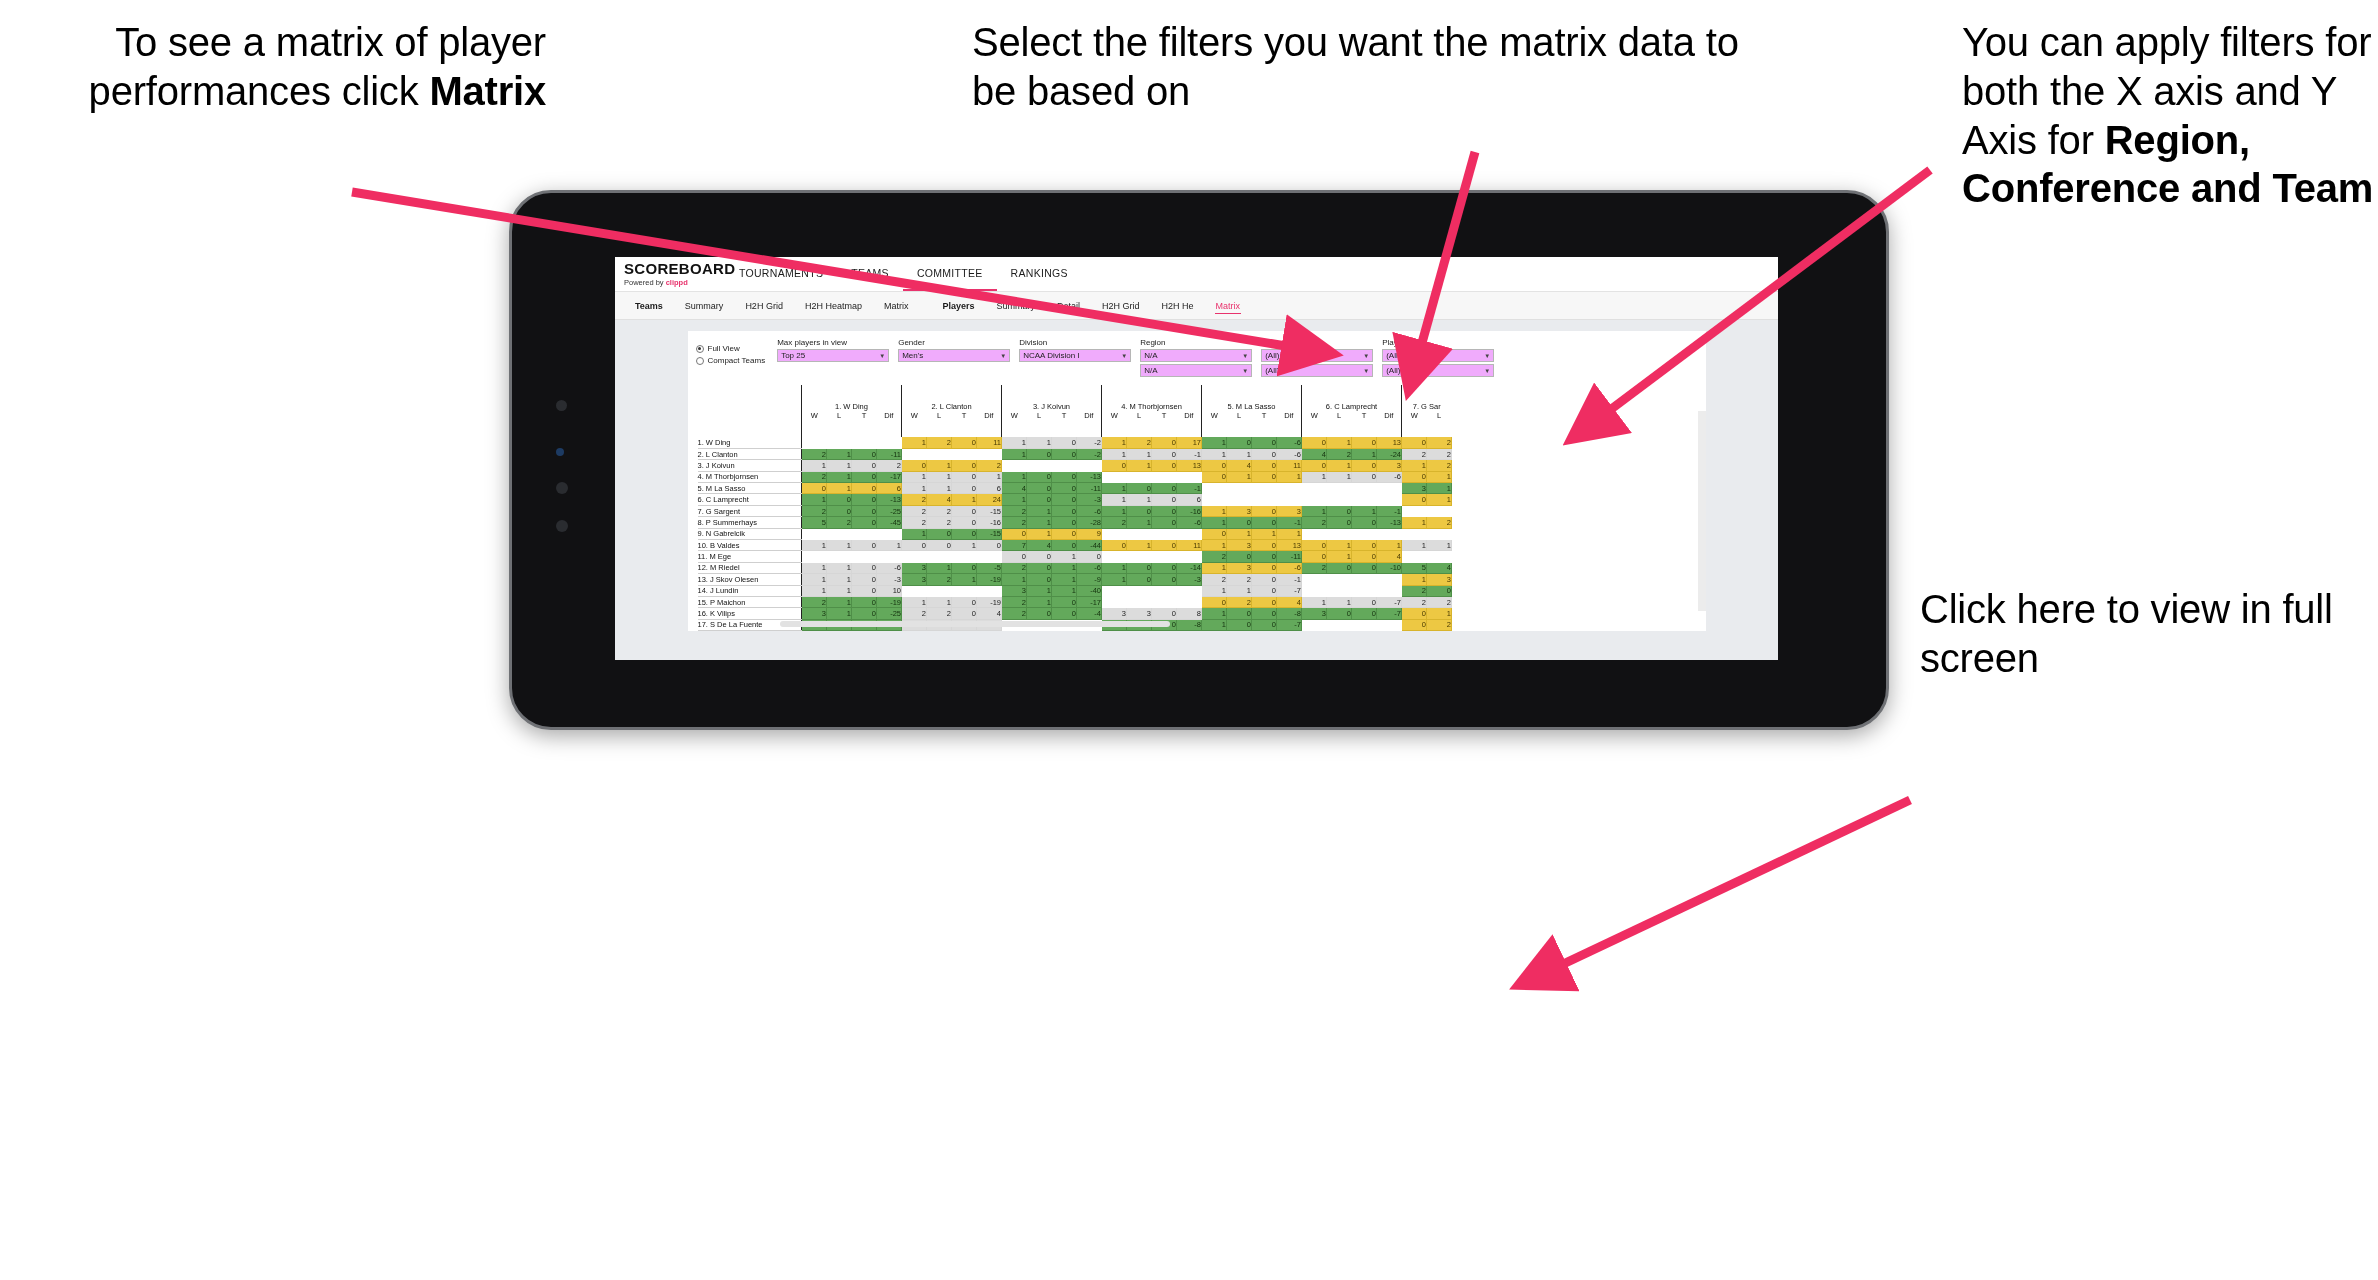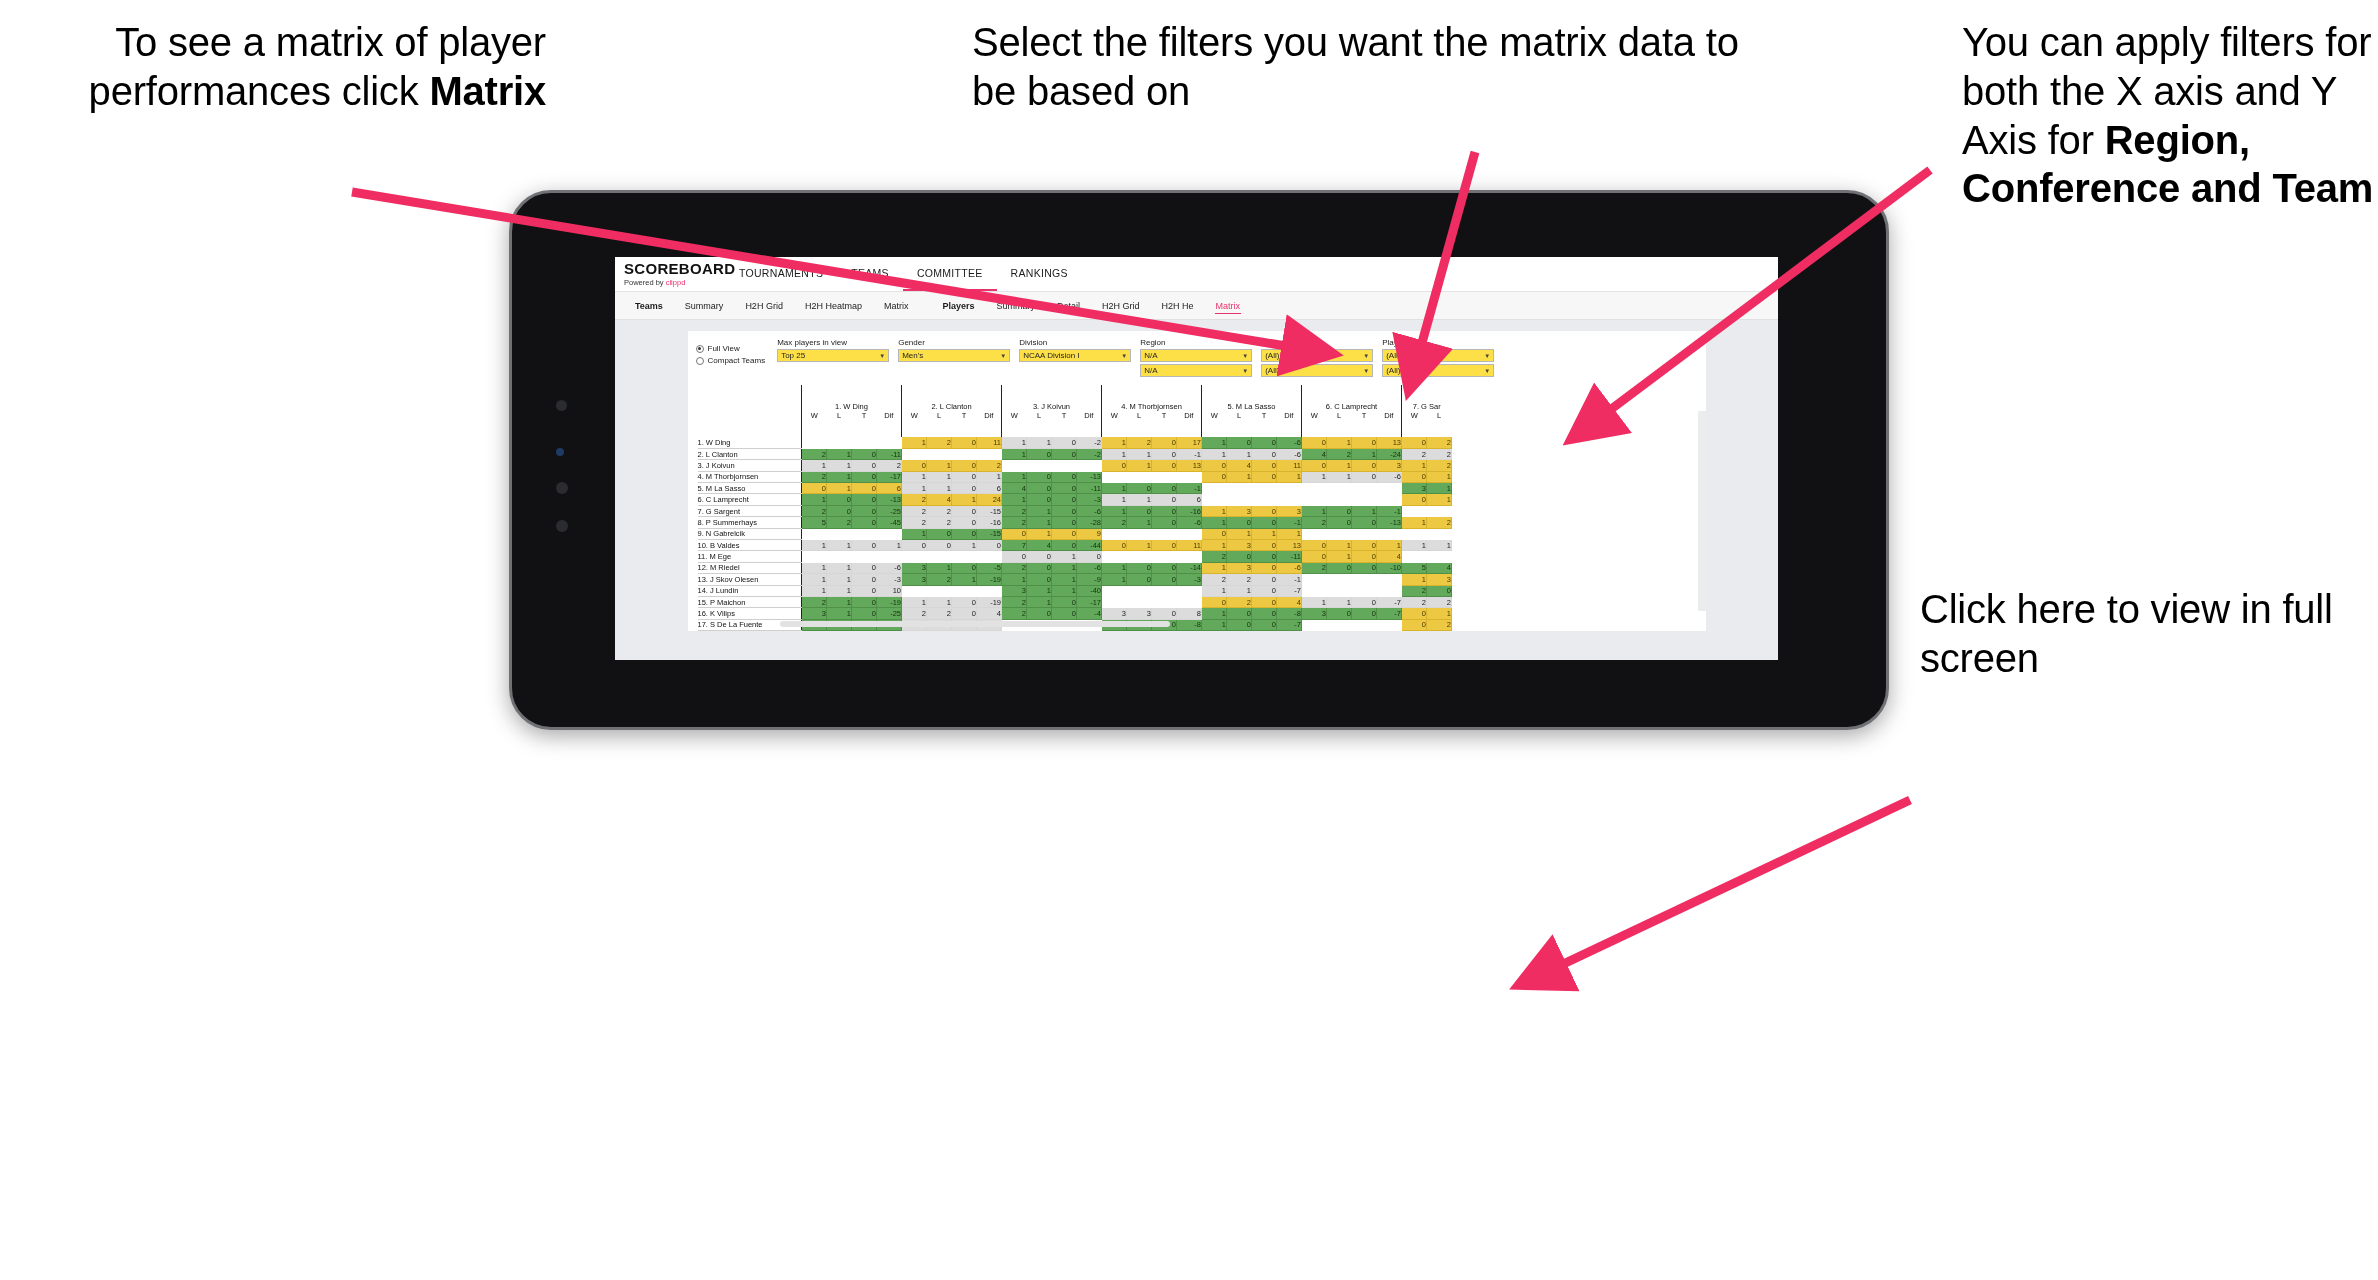--- a/index.html
+++ b/index.html
@@ -62,21 +62,21 @@
   .app-header {
     height:35px; display:flex; align-items:center;
     border-bottom:1px solid #e3e3e3; background:#fff;
   }
   .brand { width:110px; padding-left:9px; }
   .brand-title {
     font-weight:700; font-size:15px; letter-spacing:0.3px; color:#111;
     font-family:"Liberation Sans", sans-serif; line-height:1;
   }
   .brand-sub { font-size:7.5px; color:#333; margin-top:2px; }
-  .brand-sub .clippd { color:#e8336d; font-weight:400; }
+  .brand-sub .clippd { color:#e8336d; font-weight:700; }
   .topnav { display:flex; align-items:stretch; height:100%; }
   .topnav-item {
     display:flex; align-items:center; padding:0 14px;
     font-size:10.5px; color:#1c1c1c; letter-spacing:0.3px;
     border-bottom:2px solid transparent; height:100%;
   }
   .topnav-item.active { border-bottom-color:#e8336d; }
 
   
   .subnav {
@@ -102,21 +102,21 @@
   .sheet {
     background:#fff; margin:0 auto; width:1018px; height:300px;
     position:relative; overflow:hidden;
   }
 
   
   .filters { display:flex; padding:7px 0 0 8px; gap:0; align-items:flex-start; }
   .fgroup { margin-right:9px; }
   .flabel { font-size:8px; color:#222; margin-bottom:2px; white-space:nowrap; }
   .fsel {
-    border:1px solid #b6b6b6; background:#fde047; height:13px;
+    border:1px solid #b6b6b6; background:#f0abfc; height:13px;
     display:flex; align-items:center; justify-content:space-between;
     font-size:8px; color:#222; padding:0 3px; margin-bottom:2px;
   }
   .fsel .cap { overflow:hidden; white-space:nowrap; }
   .fsel .car { font-size:6px; color:#444; margin-left:5px; }
   .radios { padding-top:6px; margin-right:12px; }
   .radio-row { display:flex; align-items:center; font-size:8px; color:#222; margin-bottom:3px; }
   .radio {
     width:8px; height:8px; border-radius:50%; border:1px solid #777;
     margin-right:4px; display:inline-block; position:relative; background:#fff;

